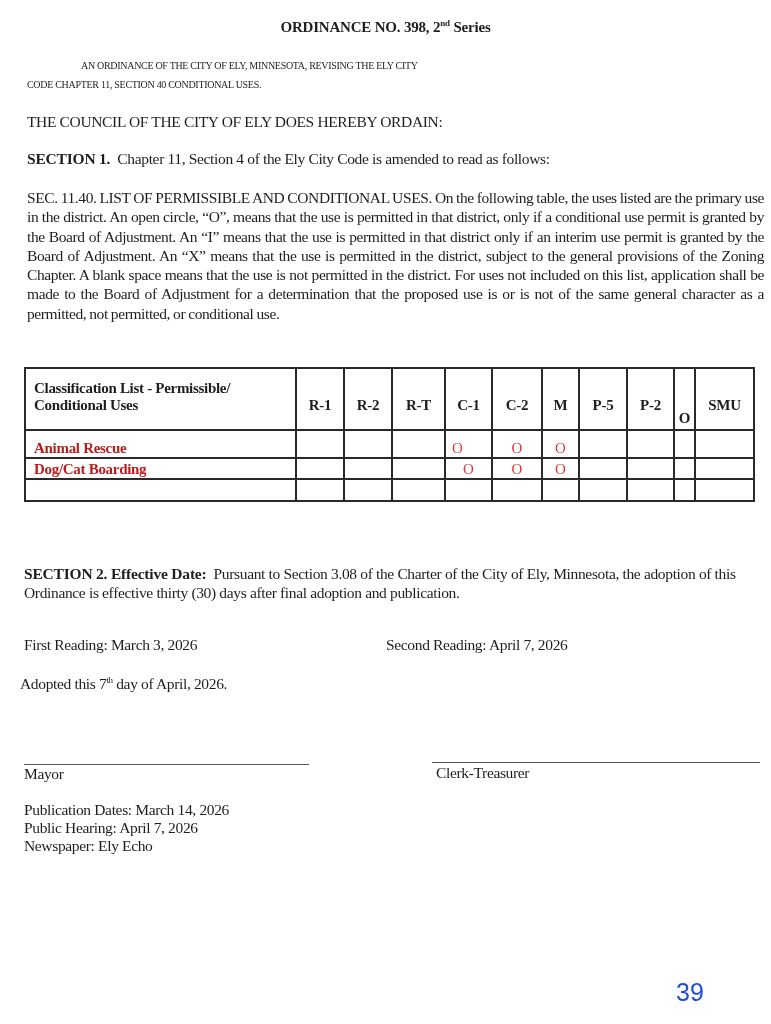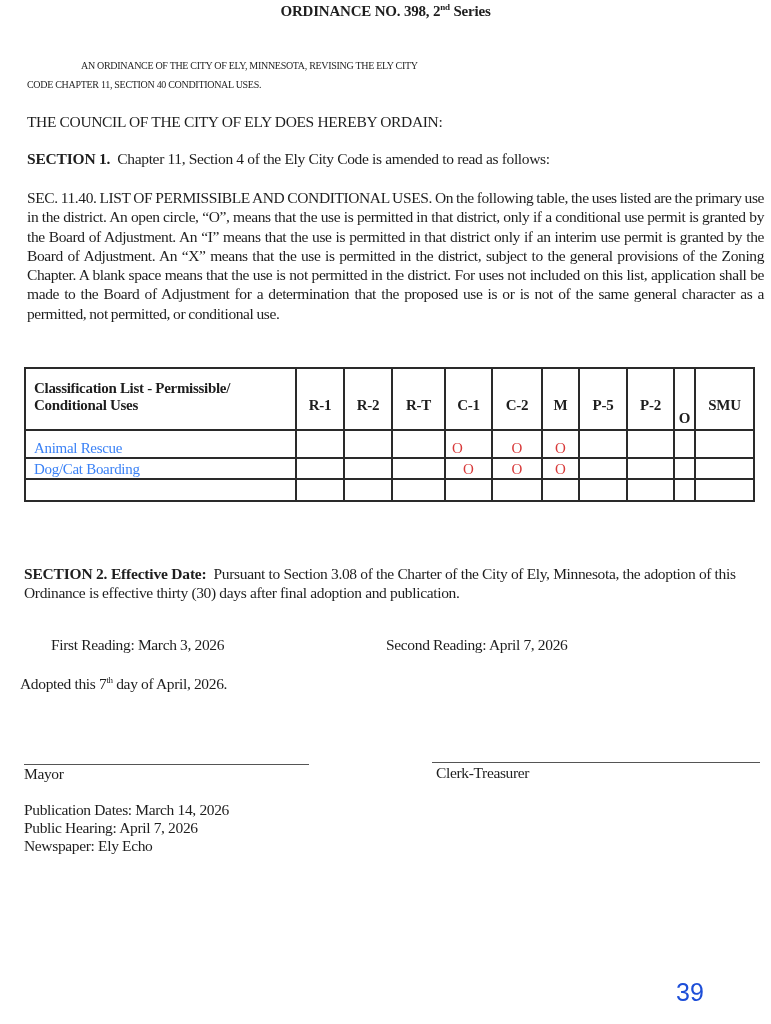--- a/index.html
+++ b/index.html
@@ -10,21 +10,21 @@
     body {
       width: 771px;
       height: 1024px;
       position: relative;
       overflow: hidden;
       font-family: "Liberation Serif", "DejaVu Serif", serif;
       color: #1e1e1e;
     }
     .abs { position: absolute; }
     .title {
-      left: 0; width: 771px; top: 2px;
+      left: 0; width: 771px; top: 18px;
       text-align: center;
       font-weight: bold;
       font-size: 15px;
       letter-spacing: -0.2px;
     }
     .title sup { font-size: 9px; }
     .heading {
       left: 27px; width: 716px; top: 56px;
       font-weight: normal;
       font-size: 10px;
@@ -68,35 +68,36 @@
     }
     table.uses th.class-head {
       text-align: left;
       line-height: 17px;
       padding-left: 8px;
     }
     table.uses tr.r1 td { height: 26px; }
     table.uses tr.r2 td { height: 19px; }
     table.uses tr.r3 td { height: 20px; }
     table.uses td.use-name {
-      color: #3b82f6;
+      color: #b91c1c;
       padding-left: 8px;
       letter-spacing: -0.3px;
       line-height: 17px;
+      font-weight: bold;
     }
     table.uses td.mark {
       color: #d83a3a;
       text-align: center;
       line-height: 17px;
     }
     .section2 {
       left: 24px; top: 564px; width: 740px;
       line-height: 19px;
     }
-    .readings-first { left: 24px; top: 636px; margin-left: 27px; }
+    .readings-first { left: 24px; top: 636px; }
     .readings-second { left: 386px; top: 636px; }
     .adopted { left: 20px; top: 675px; }
     .adopted sup { font-size: 9px; }
     .sig-line {
       height: 1px;
       background: #555;
     }
     .sig-mayor-line { left: 24px; top: 764px; width: 285px; }
     .sig-clerk-line { left: 432px; top: 762px; width: 328px; }
     .sig-mayor-label { left: 24px; top: 765px; }

